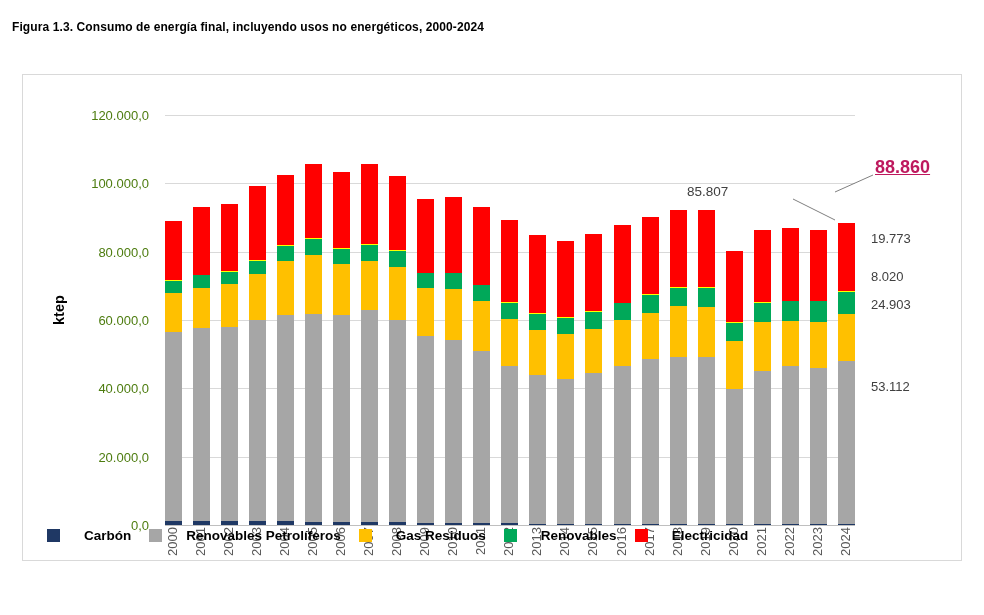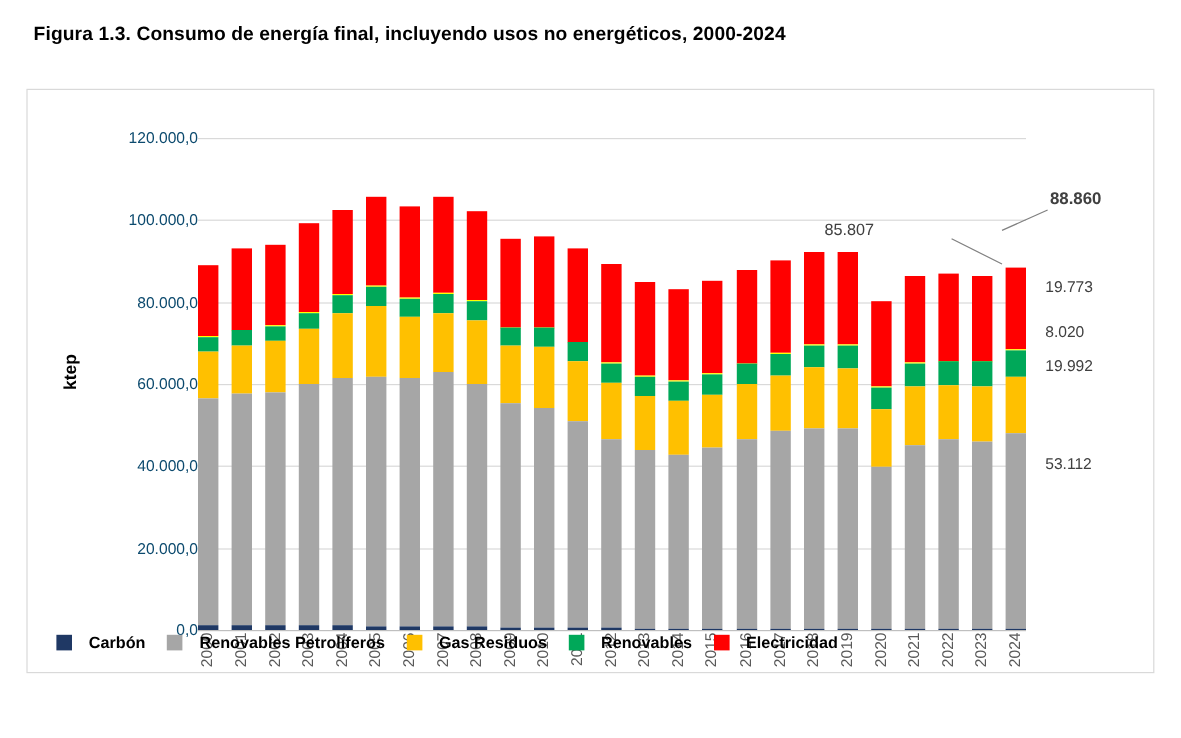--- a/index.html
+++ b/index.html
@@ -2,22 +2,22 @@
 <html><head>
 <meta charset="utf-8">
 <style>
   html,body{margin:0;padding:0;}
   body{
     width:984px;height:615px;background:#ffffff;
     font-family:"Liberation Sans", sans-serif;
     color:#000000;overflow:hidden;
   }
   #figure-title{
-    position:absolute;left:28px;top:20px;
-    font-size:16px;font-weight:bold;letter-spacing:0.1px;
+    position:absolute;left:12px;top:20px;
+    font-size:12px;font-weight:bold;letter-spacing:0.1px;
   }
   #chart-card{
     position:absolute;left:22px;top:74px;width:940px;height:487px;
     border:1px solid #d9d9d9;background:#ffffff;box-sizing:border-box;
   }
   
   #plot{
     position:absolute;left:142px;top:40px;width:690px;height:410px;
   }
   #grid{position:absolute;left:0;top:0;width:690px;height:410px;}
@@ -28,21 +28,21 @@
     display:flex;align-items:flex-end;justify-content:space-between;
   }
   .bar-col{
     position:relative;width:17px;height:410px;
     display:flex;flex-direction:column;justify-content:flex-end;
   }
   .seg{width:100%;}
   
   #y-labels{position:absolute;left:0;top:0;width:142px;height:450px;}
   .y-label{
-    position:absolute;right:0;font-size:13px;color:#0c4a6e;
+    position:absolute;right:16px;font-size:13px;color:#4d7c0f;
     transform:translateY(-50%);white-space:nowrap;
   }
   #y-axis-title{
     position:absolute;left:28px;top:250px;font-size:14.5px;font-weight:bold;
     transform:rotate(-90deg);transform-origin:left top;white-space:nowrap;
   }
   
   #x-labels{
     position:absolute;left:142px;top:452px;width:690px;height:70px;
     display:flex;justify-content:space-between;
@@ -50,32 +50,32 @@
   .x-label{
     width:17px;font-size:13px;color:#595959;
     writing-mode:vertical-rl;transform:rotate(180deg);
     text-align:right;white-space:nowrap;
   }
   
   .right-note{
     position:absolute;font-size:13px;color:#404040;white-space:nowrap;
   }
   #total-callout{
-    position:absolute;font-size:14px;font-weight:bold;color:#404040;white-space:nowrap;
+    position:absolute;font-size:18px;font-weight:bold;color:#be185d;white-space:nowrap;text-decoration:underline;
   }
   #prev-callout{
     position:absolute;font-size:13.5px;color:#404040;white-space:nowrap;
   }
   #leader-svg{position:absolute;left:0;top:0;width:940px;height:487px;pointer-events:none;}
   
   #legend{
     position:absolute;left:24px;bottom:14px;width:890px;height:22px;
     display:flex;align-items:center;gap:18px;
   }
-  .legend-item{display:flex;align-items:center;gap:14px;}
+  .legend-item{display:flex;align-items:center;gap:24px;}
   .legend-swatch{width:13px;height:13px;display:inline-block;}
   .legend-label{font-size:13.5px;font-weight:bold;color:#000;}
 </style>
 </head>
 <body>
 
 <div id="figure-title">Figura 1.3. Consumo de energía final, incluyendo usos no energéticos, 2000-2024</div>
 
 <div id="chart-card">
 
@@ -335,21 +335,21 @@
   <svg id="leader-svg">
     <line x1="812" y1="117" x2="850" y2="100" stroke="#808080" stroke-width="1"></line>
     <line x1="812" y1="145" x2="770" y2="124" stroke="#808080" stroke-width="1"></line>
   </svg>
 
   <div id="total-callout" style="left:852px;top:82px;">88.860</div>
   <div id="prev-callout" style="left:664px;top:109px;">85.807</div>
 
   <div class="right-note" style="left:848px;top:156px;">19.773</div>
   <div class="right-note" style="left:848px;top:194px;">8.020</div>
-  <div class="right-note" style="left:848px;top:222px;">19.992</div>
+  <div class="right-note" style="left:848px;top:222px;">24.903</div>
   <div class="right-note" style="left:848px;top:304px;">53.112</div>
 
   <div id="legend">
       <div class="legend-item">
         <span class="legend-swatch" style="background: rgb(31, 56, 100);"></span>
         <span class="legend-label">Carbón</span>
       </div>
       <div class="legend-item">
         <span class="legend-swatch" style="background: rgb(166, 166, 166);"></span>
         <span class="legend-label">Renovables Petrolíferos</span>

